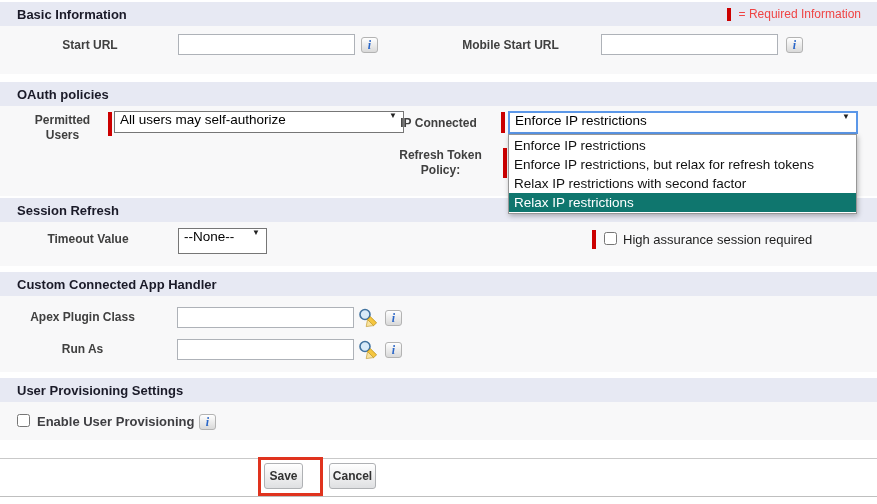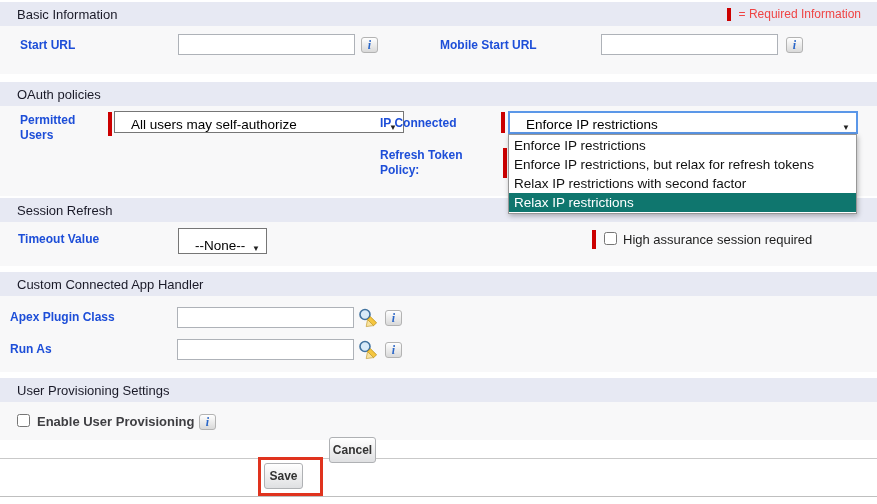--- a/index.html
+++ b/index.html
@@ -1,27 +1,27 @@
 <!DOCTYPE html>
 <html><head>
 <meta charset="utf-8">
 <style>
   html,body{margin:0;padding:0}
   body{font-family:"Liberation Sans",sans-serif;background:#fff}
   .page{position:relative;width:877px;height:504px;background:#fff;overflow:hidden}
   .sec-header{position:absolute;left:0;width:877px;height:24px;background:#E7E9F3;
     display:flex;align-items:center;padding-left:17px;box-sizing:border-box;
-    font-weight:normal;font-size:13px;color:#1A1A28}
+    font-weight:bold;font-size:13px;color:#1A1A28}
   .sec-bg{position:absolute;left:0;width:877px;background:#F8F8F9}
-  .flabel{position:absolute;font-weight:bold;font-size:12px;color:#1d4ed8;text-align:left;line-height:15px}
+  .flabel{position:absolute;font-weight:bold;font-size:12px;color:#404040;text-align:center;line-height:15px}
   .req-bar{position:absolute;width:4px;background:#CC0000}
   .tinput{position:absolute;height:21px;border:1px solid #AEB2B8;background:#fff;
     padding:0 3px;font-size:12px;box-sizing:border-box;font-family:"Liberation Sans",sans-serif}
-  .selbox{position:absolute;background:#fff;border:1px solid #767676;display:flex;align-items:flex-end;
-    box-sizing:border-box;font-size:13.5px;color:#000;padding-left:16px;cursor:default;white-space:nowrap}
+  .selbox{position:absolute;background:#fff;border:1px solid #767676;display:flex;align-items:flex-start;
+    box-sizing:border-box;font-size:13.5px;color:#000;padding-left:5px;cursor:default;white-space:nowrap}
   .selbox .arrow{position:absolute;right:6px;font-size:8px;color:#222;line-height:1}
   .selbox.focused{border:2px solid #5B97E8}
   .ddlist{position:absolute;background:#fff;border:1px solid #979797;box-shadow:1px 2px 5px rgba(0,0,0,.28);
     z-index:20;box-sizing:border-box;padding:1px 0}
   .ddlist .opt{height:19px;line-height:19px;padding-left:5px;font-size:13.5px;color:#111;white-space:nowrap;cursor:default}
   .ddlist .opt.hl{background:#0f766e;color:#fff}
   .info-btn{position:absolute;width:17px;height:16px;border:1px solid #B3B3B3;border-radius:3px;
     background:linear-gradient(#FFFFFF,#D9D9D9);color:#2A66C8;font-family:"Liberation Serif",serif;
     font-style:italic;font-weight:bold;font-size:12px;text-align:center;line-height:15px;cursor:pointer;box-sizing:border-box}
   .lookup-btn{position:absolute;width:21px;height:21px;cursor:pointer}
@@ -131,17 +131,17 @@
   <div class="sec-header" style="top:378px">
     <span>User Provisioning Settings</span>
   </div>
   <div class="sec-bg" style="top:402px;height:38px"></div>
   <input type="checkbox" class="cb" style="left: 17px; top: 414px;">
   <span class="cb-label bold" style="left:37px;top:414px">Enable User Provisioning</span>
   <span class="info-btn" style="left:199px;top:414px">i</span>
 
   <div class="divider" style="top:458px"></div>
   <button class="btn" style="left:264px;top:463px;width:39px">Save</button>
-  <button class="btn" style="left:329px;top:437px;width:47px">Cancel</button>
+  <button class="btn" style="left:329px;top:463px;width:47px">Cancel</button>
   <div class="annot" style="left:258px;top:457px;width:65px;height:39px"></div>
   <div class="divider" style="top:496px;background:#BFBFBF"></div>
 
 </div>
 
 </body></html>

